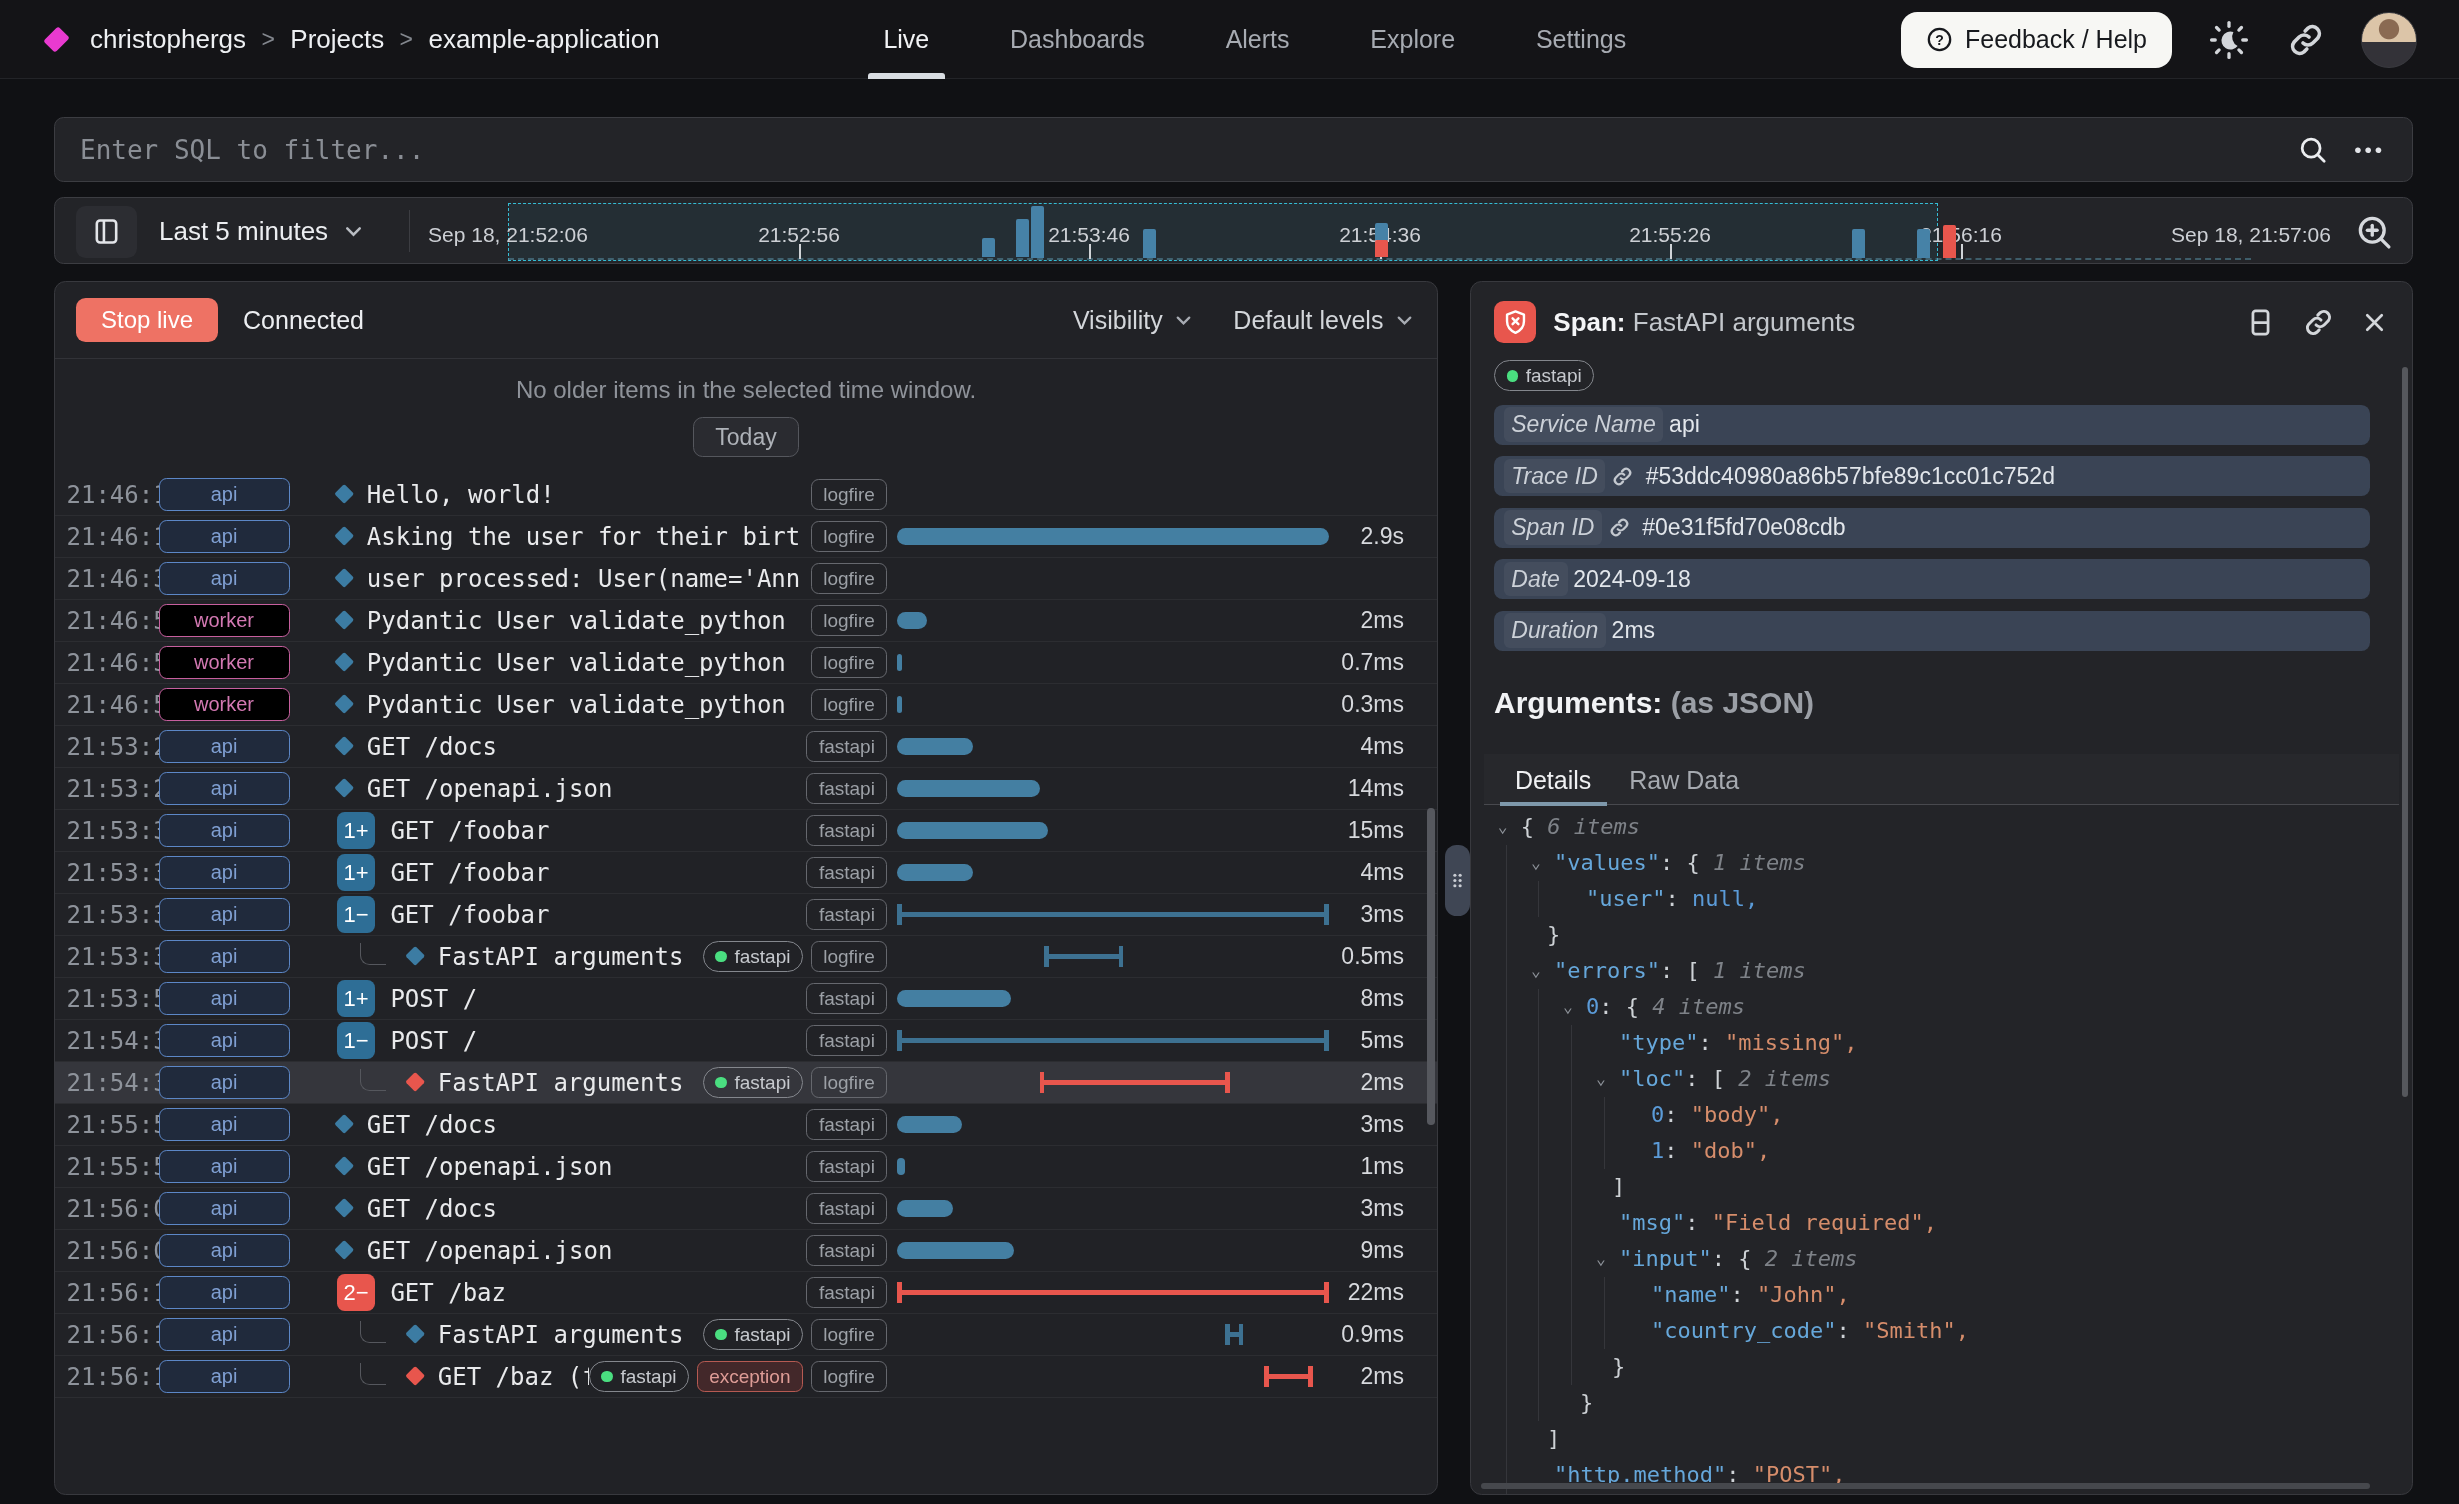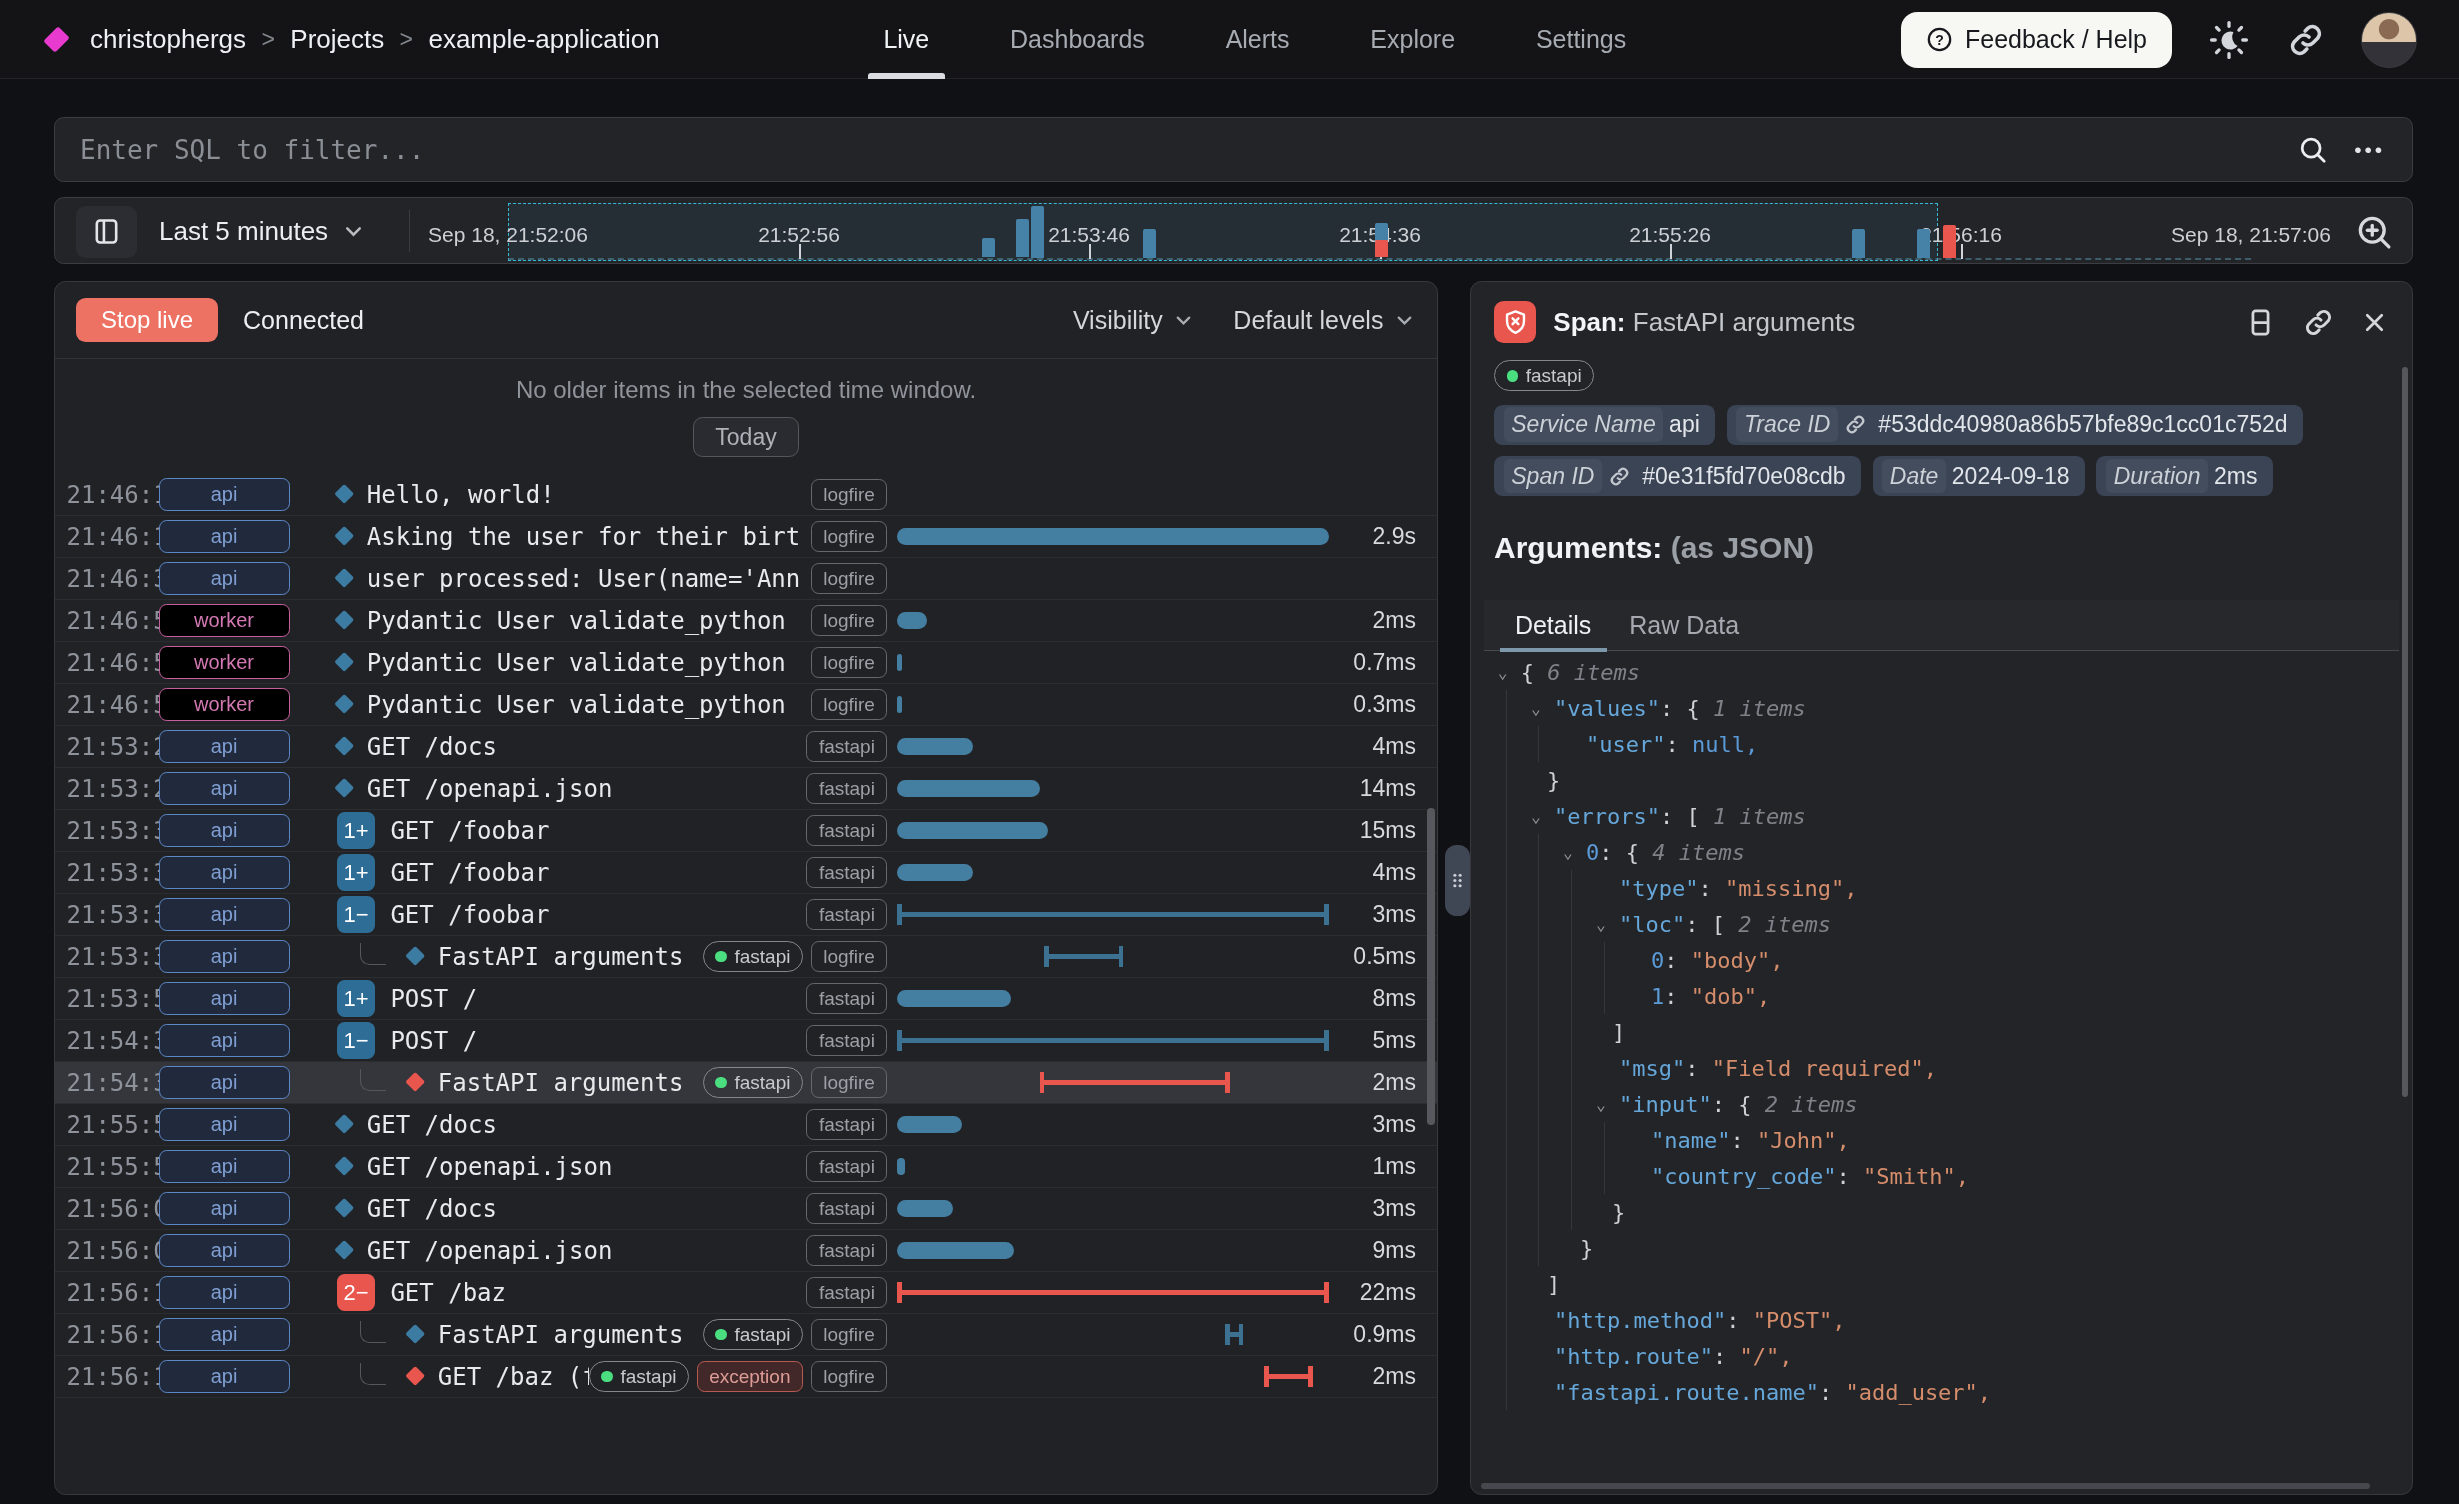--- a/index.html
+++ b/index.html
@@ -152,32 +152,32 @@
   .rtrack { width:432px; flex:none; position:relative; height:42px; }
   .bar-fill { position:absolute; top:12.5px; height:17.3px; border-radius:8.6px; background:var(--c-teal,#3d7191); filter:brightness(1.12); }
   .bar-range { position:absolute; top:10.6px; height:21px; }
   .bar-range::before { content:''; position:absolute; left:0; right:0; top:8.2px; height:4.8px; background:inherit; }
   .bar-range .capL,.bar-range .capR { position:absolute; top:0; bottom:0; width:4.8px; }
   .bar-range .capL { left:0; } .bar-range .capR { right:0; }
   .bar-range.teal .capL,.bar-range.teal .capR { background:#3d7191; }
   .bar-range.teal::before { background:#3d7191; }
   .bar-range.red .capL,.bar-range.red .capR { background:var(--c-red,#e8564d); }
   .bar-range.red::before { background:var(--c-red,#e8564d); }
-  .rdur { width:108px; flex:none; text-align:right; padding-right:21px; font-size:23px; color:#d7d9dd; }
+  .rdur { width:108px; flex:none; text-align:right; padding-right:33px; font-size:23px; color:#d7d9dd; }
   #list-scroll-thumb { position:absolute; right:1.9px; top:526px; width:7.7px; height:317px; background:#56585e; border-radius:3.8px; }
 
   
   #detail-header { display:flex; align-items:center; padding:19px 23px 9.6px 23px; }
   #detail-icon { width:42px; height:42px; border-radius:9.6px; background:var(--c-red,#e8564d); display:flex; align-items:center; justify-content:center; color:#fff; flex:none; }
   #detail-title { margin-left:17.3px; font-size:26px; white-space:nowrap; }
   #detail-title b { color:#f4f5f7; font-weight:bold; }
   #detail-title span { color:#c3c7cc; }
   #detail-header .right { margin-left:auto; display:flex; align-items:center; gap:25px; color:#d6d9dd; }
   #detail-tagrow { padding:7.7px 23px 0 23px; }
-  #chips { padding:13.4px 23px 0 23px; display:flex; flex-wrap:wrap; gap:11.5px; max-width:922px; }
+  #chips { padding:13.4px 23px 0 23px; display:flex; flex-wrap:wrap; gap:11.5px; max-width:922px;flex-direction:column; }
   .chip { background:var(--c-chip,#3a4455); border-radius:8.6px; height:40px; display:flex; align-items:center; padding:0 15.4px; gap:11.5px; font-size:23px; }
   .chip .clabel { font-style:italic; color:#ccd1d8; background:rgba(255,255,255,.05); margin:0 -5.8px; padding:3.8px 7.7px; border-radius:5.8px; }
   .chip .cval { color:#e2e6eb; }
   .chip .clink { color:#c3c8cf; display:flex; }
   #detail-tabs { margin:21px 13.4px 0 13.4px; background:#27282c; border-bottom:1.9px solid #48494e; display:flex; padding-left:11.5px; }
   .dtab { padding:11.5px 19px 9.6px 19px; font-size:25px; color:#a6aab0; position:relative; cursor:pointer; }
   .dtab.active { color:#f0f1f3; }
   .dtab.active::after { content:''; position:absolute; left:3.8px; right:3.8px; bottom:-1.9px; height:3.8px; background:#7e98ab; }
   #args-heading { padding:35px 23px 13.4px 23px; font-size:30px; font-weight:bold; }
   #args-heading .h1 { color:#f2f3f5; }

